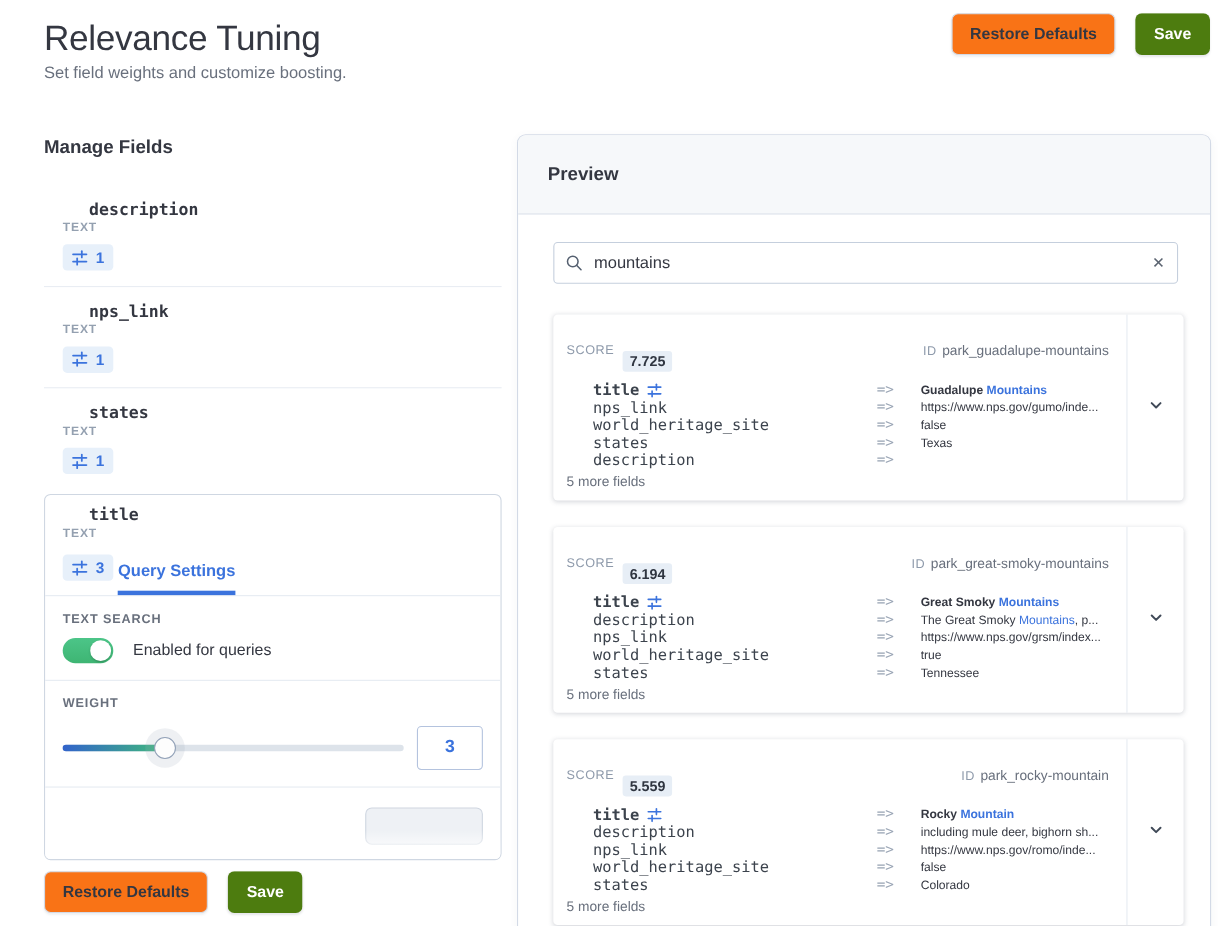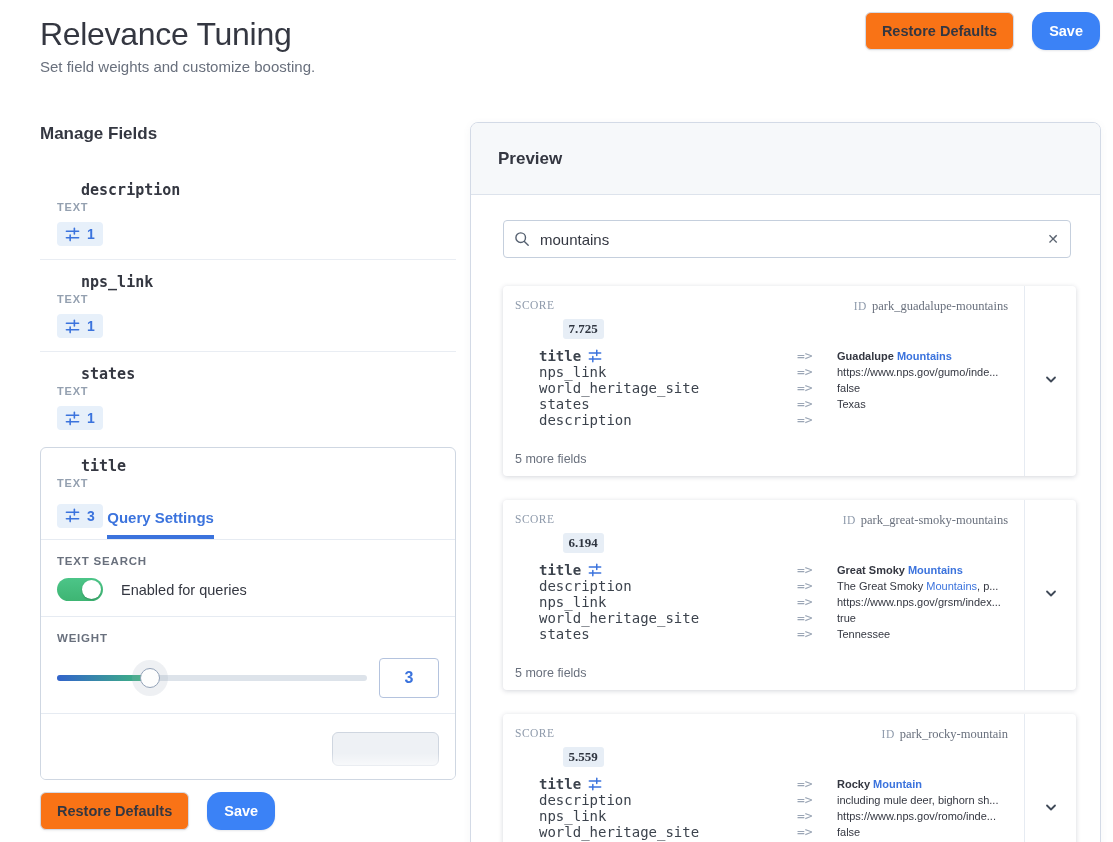--- a/index.html
+++ b/index.html
@@ -22,21 +22,21 @@
   .btn {
     display:inline-flex; align-items:center; justify-content:center;
     height:38px; padding:0 16px; border-radius:6px;
     font-size:14.5px; font-weight:bold; cursor:pointer;
     border:1px solid transparent; font-family:"Liberation Sans",sans-serif;
   }
   .btn-default {
     background:#f97316; border-color:#d3dae6; color:#343741;
     box-shadow:0 1px 2px rgba(50,60,80,0.08);
   }
-  .btn-primary { background:#3b82f6; color:#ffffff; box-shadow:0 1px 2px rgba(50,60,80,0.12);border-radius:14px; }
+  .btn-primary { background:#4d7c0f; color:#ffffff; box-shadow:0 1px 2px rgba(50,60,80,0.12); }
 
   
   .left-col { position:absolute; left:40px; top:124px; width:416px; }
   .manage-heading { font-size:17px; font-weight:bold; color:#343741; margin-bottom:24px; }
 
   .field-row { padding:14px 0 13px 17px; }
   .field-row + .field-row { border-top:1px solid #e9edf3; }
   .field-name { font-size:15px; font-weight:bold; color:#343741; line-height:16px; }
   .field-type { font-size:11px; letter-spacing:0.8px; color:#94a0b0; margin-top:3px; font-weight:bold; }
   .weight-badge {
@@ -137,40 +137,40 @@
   .results { margin-top:28px; display:flex; flex-direction:column; gap:24px; }
   .result-card {
     display:flex; width:573px; min-height:152px; background:#ffffff;
     border-radius:4px; box-shadow:0 1px 5px rgba(60,70,90,0.22);
   }
   .card-main { flex:1; padding:13px 0 10px 12px; min-width:0; }
   .card-expand {
     width:52px; flex:none; border-left:1px solid #e6ebf2;
     display:flex; align-items:center; justify-content:center; cursor:pointer;
   }
-  .card-head { display:flex; padding-right:16px;font-family:Liberation Serif, serif; }
+  .card-head { display:flex; align-items:center; padding-right:16px; }
   .score-label, .id-label { font-size:11.5px; letter-spacing:0.5px; color:#8e9aab; }
   .score-badge {
     margin-left:8px; background:#e7eef6; color:#2f3540; font-weight:bold;
     font-size:13px; padding:2px 6px; border-radius:3px;margin-top:20px;
   }
   .id-group { margin-left:auto; display:flex; align-items:baseline; gap:5px; }
   .id-value { font-size:12.5px; color:#69707d; }
 
   .kv-rows { margin-top:9px; }
   .kv-row { display:flex; line-height:16px; }
   .kv-key { width:234px; flex:none; font-size:14px; color:#3c434d; display:flex; align-items:center; }
   .kv-key .kv-sliders { display:none; margin-left:7px; color:#3b73dd; }
   .kv-key.boosted { font-weight:bold; }
   .kv-key.boosted .kv-sliders { display:inline-flex; }
   .kv-arrow { width:40px; flex:none; font-size:13px; color:#9aa5b5; }
   .kv-value { flex:1; font-size:11px; color:#343741; white-space:nowrap; overflow:hidden; min-width:0; }
   .kv-value .b { font-weight:bold; }
   .kv-value .hl { color:#3b73dd; }
-  .more-fields { margin-top:24px; font-size:12.5px; color:#69707d; cursor:pointer; }
+  .more-fields { margin-top:4px; font-size:12.5px; color:#69707d; cursor:pointer; }
 
   
   .footer-actions { position:absolute; left:40px; top:792px; display:flex; gap:18px; }
 </style>
 </head>
 <body>
 
 <div class="page-header">
   <div class="page-title">Relevance Tuning</div>
   <div class="page-subtitle">Set field weights and customize boosting.</div>

